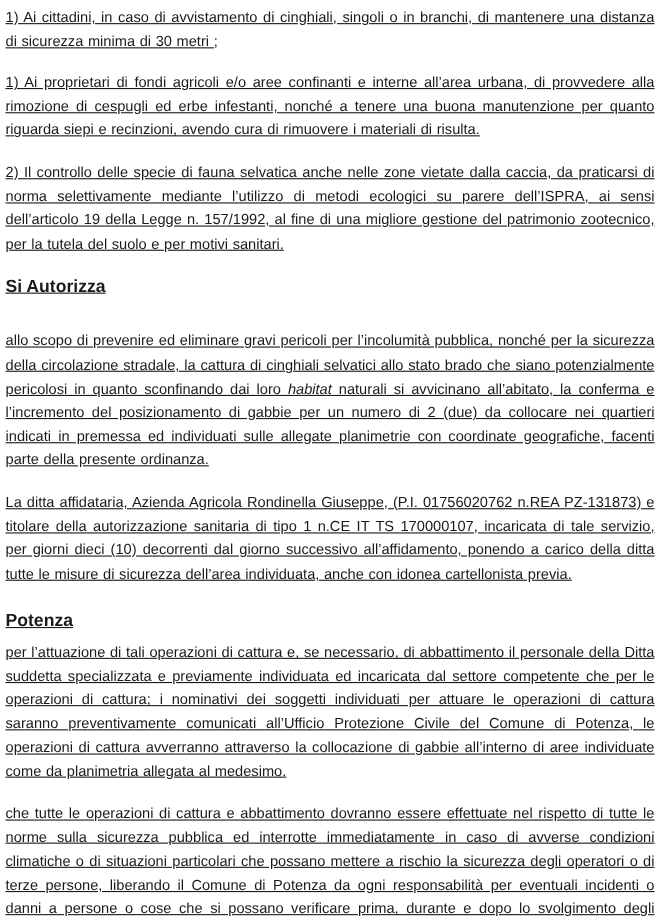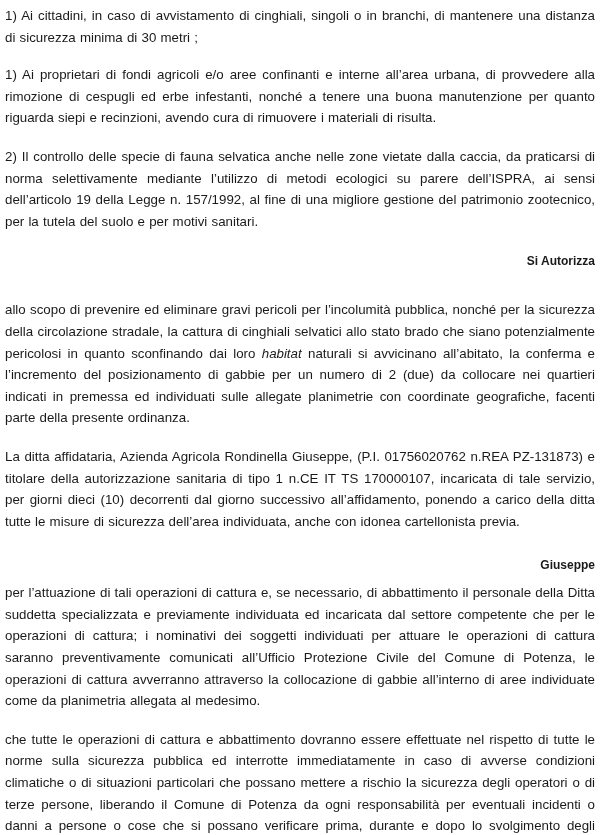--- a/index.html
+++ b/index.html
@@ -14,35 +14,36 @@
     font-family: "Liberation Sans", sans-serif;
     color: #1a1a1a;
     -webkit-font-smoothing: antialiased;
   }
   .page {
     box-sizing: border-box;
     width: 600px;
     height: 835px;
     padding: 5px 5px 0 5px;
     background: #ffffff;
+    text-decoration: underline;
   }
   .para {
     margin: 0 0 17px 0;
     font-size: 13.3px;
     line-height: 21.6px;
     text-align: justify;
     word-spacing: 0.5px;
   }
   .para:first-child {
     margin-bottom: 16px;
   }
   .heading {
-    font-size: 12px;
+    font-size: 16px;
     font-weight: bold;
-    text-align: right;
+    text-align: left;
     line-height: 16px;
   }
   .h-auth    { margin: 21px 0 30px 0; }
   .h-incarica{ margin: 25px 0 9px 0; }
   .h-dispone { margin: 31px 0 37px 0; }
   em.hab { font-style: italic; }
 </style>
 </head>
 <body>
 
@@ -53,20 +54,20 @@
   <p class="para">1) Ai proprietari di fondi agricoli e/o aree confinanti e interne all’area urbana, di provvedere alla rimozione di cespugli ed erbe infestanti, nonché a tenere una buona manutenzione per quanto riguarda siepi e recinzioni, avendo cura di rimuovere i materiali di risulta.</p>
 
   <p class="para">2) Il controllo delle specie di fauna selvatica anche nelle zone vietate dalla caccia, da praticarsi di norma selettivamente mediante l’utilizzo di metodi ecologici su parere dell’ISPRA, ai sensi dell’articolo 19 della Legge n. 157/1992, al fine di una migliore gestione del patrimonio zootecnico, per la tutela del suolo e per motivi sanitari.</p>
 
   <div class="heading h-auth">Si Autorizza</div>
 
   <p class="para"><span>allo scopo di prevenire ed eliminare gravi pericoli per l’incolumità pubblica, nonché per la sicurezza della circolazione stradale, la cattura di cinghiali selvatici allo stato brado che siano potenzialmente pericolosi in quanto sconfinando dai loro </span><em class="hab">habitat</em><span> naturali si avvicinano all’abitato, la conferma e l’incremento del posizionamento di gabbie per un numero di 2 (due) da collocare nei quartieri indicati in premessa ed individuati sulle allegate planimetrie con coordinate geografiche, facenti parte della presente ordinanza.</span></p>
 
   <p class="para">La ditta affidataria, Azienda Agricola Rondinella Giuseppe, (P.I. 01756020762 n.REA PZ-131873) e titolare della autorizzazione sanitaria di tipo 1 n.CE IT TS 170000107, incaricata di tale servizio, per giorni dieci (10) decorrenti dal giorno successivo all’affidamento, ponendo a carico della ditta tutte le misure di sicurezza dell’area individuata, anche con idonea cartellonista previa.</p>
 
-  <div class="heading h-incarica">Giuseppe</div>
+  <div class="heading h-incarica">Potenza</div>
 
   <p class="para">per l’attuazione di tali operazioni di cattura e, se necessario, di abbattimento il personale della Ditta suddetta specializzata e previamente individuata ed incaricata dal settore competente che per le operazioni di cattura; i nominativi dei soggetti individuati per attuare le operazioni di cattura saranno preventivamente comunicati all’Ufficio Protezione Civile del Comune di Potenza, le operazioni di cattura avverranno attraverso la collocazione di gabbie all’interno di aree individuate come da planimetria allegata al medesimo.</p>
 
 
   <p class="para">che tutte le operazioni di cattura e abbattimento dovranno essere effettuate nel rispetto di tutte le norme sulla sicurezza pubblica ed interrotte immediatamente in caso di avverse condizioni climatiche o di situazioni particolari che possano mettere a rischio la sicurezza degli operatori o di terze persone, liberando il Comune di Potenza da ogni responsabilità per eventuali incidenti o danni a persone o cose che si possano verificare prima, durante e dopo lo svolgimento degli interventi stessi.</p>
 
 </div>
 
 </body></html>

